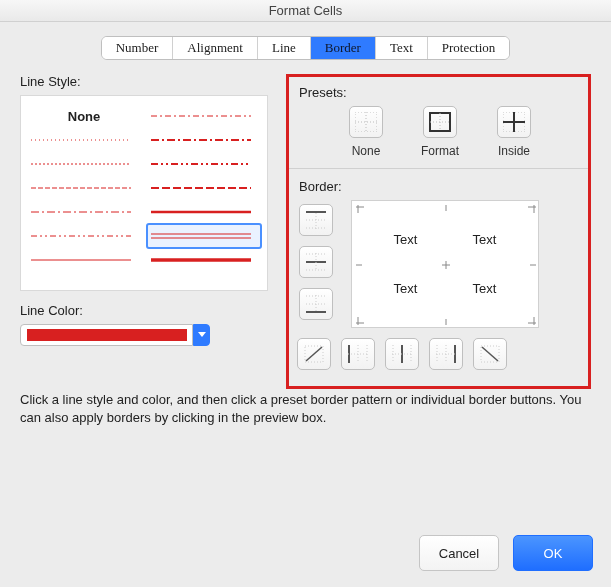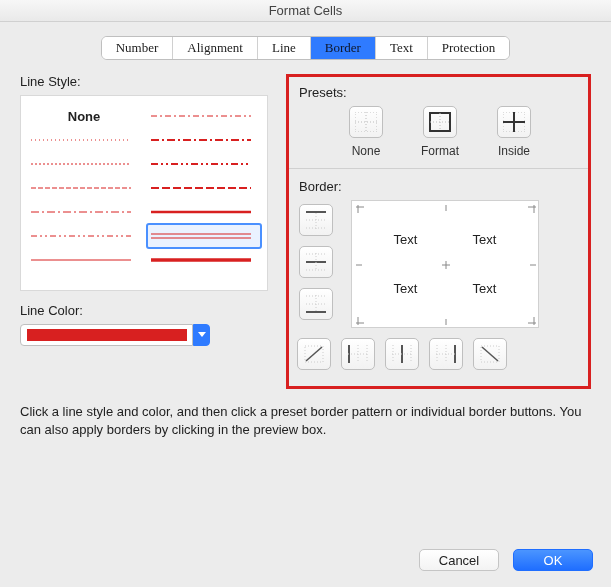--- a/index.html
+++ b/index.html
@@ -192,35 +192,35 @@
     display:flex;align-items:center;justify-content:center;
     font-size:13px; color:#222;
   }
   .bottom-btns {
     display:flex;
     gap:10px;
     margin-top: 10px;
     margin-left: -2px;
   }
   .help {
-    margin-top: 14px;
+    margin-top: 2px;
     font-size: 13px;
     line-height: 1.4;
     color: #222;
   }
   .footer {
     position:absolute;
     right: 18px;
     bottom: 16px;
     display:flex;
     gap: 14px;
   }
   .btn {
     min-width: 80px;
-    height: 22px;
+    height: 36px;
     border-radius: 5px;
     border: 1px solid #c5c5c5;
     background: linear-gradient(#ffffff,#f3f3f3);
     font-size: 13px;
     font-family: inherit;
     display:flex;align-items:center;justify-content:center;
     padding: 0 14px;
   }
   .btn.primary {
     background: linear-gradient(#4b95ff,#1f6eff);

